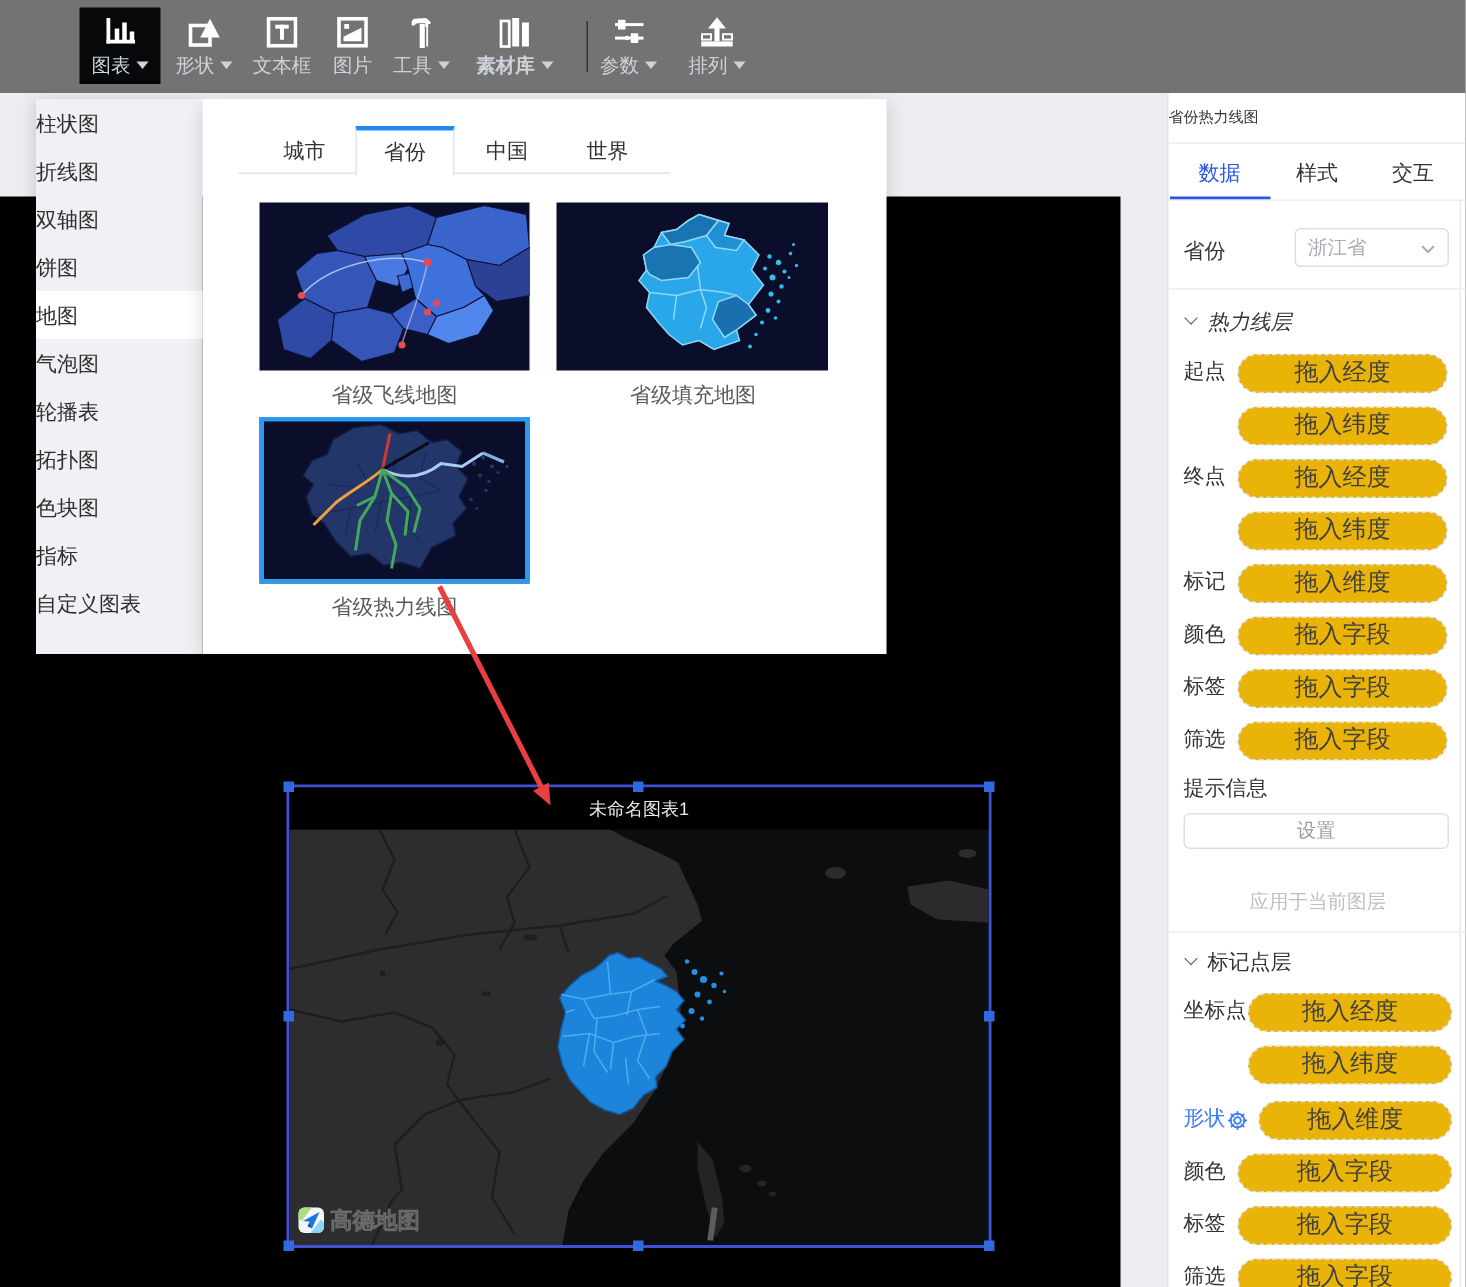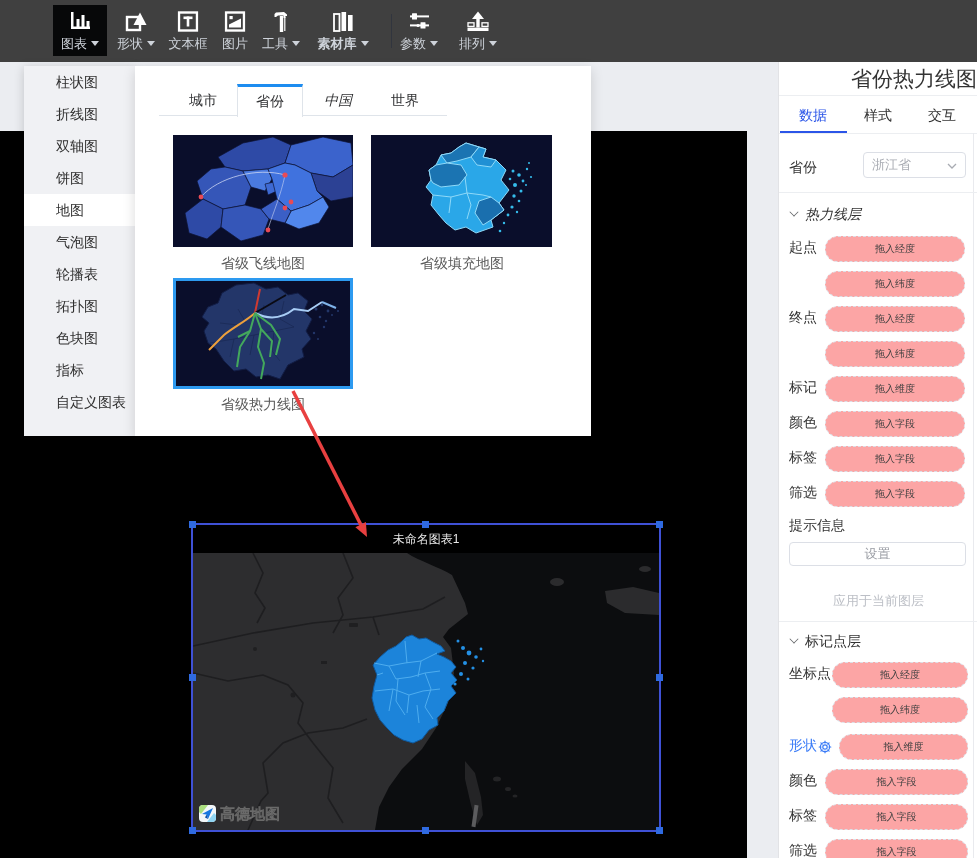--- a/index.html
+++ b/index.html
@@ -1,54 +1,54 @@
 <!DOCTYPE html>
 <html><head>
 <meta charset="utf-8">
 <style>
   * { margin:0; padding:0; box-sizing:border-box; }
   html,body { width:977px; height:858px; overflow:hidden; background:#ebedf1;
     font-family:"Liberation Sans", sans-serif; position:relative; }
   .abs { position:absolute; }
   
-  #toolbar { left:0; top:0; width:977px; height:62px; background:#404040; }
+  #toolbar { left:0; top:0; width:977px; height:62px; background:#737373; }
   .tbtn { position:absolute; top:0; height:62px; text-align:center; color:#ced3da; }
   .tbtn .lab { position:absolute; left:0; right:0; top:35px; font-size:13px; white-space:nowrap; }
   .tbtn svg { position:absolute; top:11px; left:50%; transform:translateX(-50%); }
   .car { display:inline-block; width:0; height:0; border-left:4px solid transparent;
     border-right:4px solid transparent; border-top:5px solid #ced3da; margin-left:4px; vertical-align:2px;}
   #tb-active { left:53px; top:5px; width:54px; height:51px; background:#070809; position:absolute;}
   .tdiv { position:absolute; left:391px; top:14px; width:1px; height:34px; background:#31353e; }
   
   #canvas { left:0; top:131px; width:747px; height:727px; background:#000; }
   
   #menu { left:24px; top:66px; width:111px; height:370px; background:#f0f1f4;
     box-shadow:0 2px 10px rgba(0,0,0,.18); }
-  .mi { height:32px; line-height:32px; padding-left:32px; font-size:14px; color:#2f2f2f; }
+  .mi { height:32px; line-height:32px; font-size:14px; color:#2f2f2f; }
   .mi.on { background:#fff; }
   
   #popup { left:135px; top:66px; width:456px; height:370px; background:#fff;
     box-shadow:0 4px 12px rgba(0,0,0,.15); }
   .tabline { position:absolute; left:24px; top:49px; width:288px; height:1px; background:#dfe4ea; }
   .ptab { position:absolute; top:18px; width:66px; height:32px; line-height:32px;
     text-align:center; font-size:14px; color:#303133; }
   .ptab.on { background:#fff; border-left:1px solid #dfe4ea; border-right:1px solid #dfe4ea;
     border-top:3px solid #1d8cf0; height:33px; line-height:29px; }
   .thumb { position:absolute; background:#0a0e2b; }
   .cap { position:absolute; width:180px; text-align:center; font-size:14px; color:#595959; }
   
   #chart { left:191px; top:523px; width:470px; height:309px; border:2px solid #3f51d6; background:#000; }
   #chart .tbar { position:absolute; left:0; top:0; width:466px; height:28px; background:#000;
     color:#e8e8e8; font-size:12px; text-align:center; line-height:28px; }
   .hdl { position:absolute; width:7px; height:7px; background:#2f6ae0; }
   
   #panel { left:778px; top:62px; width:199px; height:796px; background:#fff; border-left:1px solid #e2e3e6; }
   .prow-lab { position:absolute; left:10px; font-size:14px; color:#333; }
   .pill { position:absolute; height:26px; border:1px dashed #dcdfe6; border-radius:13px;
-    background:#fca5a5; text-align:center; font-size:10px; color:#404040; line-height:24px; }
+    background:#eab308; text-align:center; font-size:16px; color:#404040; line-height:24px; }
   .pdiv { position:absolute; left:0; width:199px; height:1px; background:#eceef1; }
   .chev { display:inline-block; width:8px; height:8px; border-right:1.5px solid #606266;
     border-bottom:1.5px solid #606266; transform:rotate(45deg) scale(.8); margin-right:7px; vertical-align:3px;}
 </style>
 </head>
 <body>
 <div class="abs" id="toolbar">
   <div id="tb-active"></div>
   <div class="tbtn" style="left:53px;width:54px;">
     <svg width="22" height="20" viewBox="0 0 22 20">
@@ -212,21 +212,21 @@
   <div class="mi">轮播表</div>
   <div class="mi">拓扑图</div>
   <div class="mi">色块图</div>
   <div class="mi">指标</div>
   <div class="mi">自定义图表</div>
 </div>
 <div class="abs" id="popup">
   <div class="tabline"></div>
   <div class="ptab" style="left:35px;">城市</div>
   <div class="ptab on" style="left:102px;">省份</div>
-  <div class="ptab" style="left:170px;font-style:italic;">中国</div>
+  <div class="ptab" style="left:170px;">中国</div>
   <div class="ptab" style="left:237px;">世界</div>
 
   <div class="thumb" style="left:38px;top:69px;width:180px;height:112px;">
     <svg width="180" height="112" viewBox="0 0 180 112">
       <g stroke="#0d1234" stroke-width="0.7">
         <polygon points="45,22 70,8 100,2 118,10 112,28 95,34 70,36 52,32" fill="#2e4aa6"></polygon>
         <polygon points="118,10 150,2 178,8 180,30 160,42 138,38 122,30 112,28" fill="#3b63cc"></polygon>
         <polygon points="160,42 180,30 180,62 158,66 144,56 138,38" fill="#2c4194"></polygon>
         <polygon points="52,32 70,36 78,52 72,70 50,74 30,64 24,46 38,34" fill="#3556b8"></polygon>
         <polygon points="70,36 95,34 99,44 92,56 78,52" fill="#4a7ae0"></polygon>
@@ -310,21 +310,21 @@
         <path d="M79,32 L85,48 L82,66 L88,82 L85,98"></path>
         <path d="M79,32 L95,44 L104,58 L100,74"></path>
         <path d="M85,48 L96,60 L94,76"></path>
         <path d="M74,50 L62,56"></path>
       </g>
     </svg>
   </div>
   <div class="cap" style="left:38px;top:330px;">省级热力线图</div>
 </div>
 <div class="abs" id="panel">
-  <div class="abs" style="left:0;top:0;width:198px;height:34px;line-height:34px;text-align:right;font-size:21px;color:#333;border-bottom:1px solid #eceef1;">省份热力线图</div>
+  <div class="abs" style="left:0;top:0;width:198px;height:34px;line-height:34px;text-align:left;font-size:10px;color:#333;border-bottom:1px solid #eceef1;">省份热力线图</div>
   <div class="abs" style="left:20px;top:45px;font-size:14px;color:#2b55e8;">数据</div>
   <div class="abs" style="left:85px;top:45px;font-size:14px;color:#333;">样式</div>
   <div class="abs" style="left:149px;top:45px;font-size:14px;color:#333;">交互</div>
   <div class="abs" style="left:1px;top:69px;width:67px;height:2px;background:#2b55e8;"></div>
   <div class="pdiv" style="top:71px;"></div>
   <div class="abs" style="left:194px;top:71px;width:1px;height:725px;background:#e9eaee;"></div>
 
   <div class="prow-lab" style="top:97px;">省份</div>
   <div class="abs" style="left:84px;top:90px;width:103px;height:26px;border:1px solid #dcdfe6;border-radius:4px;font-size:13px;color:#a8abb2;line-height:24px;padding-left:8px;">浙江省
     <svg width="10" height="6" viewBox="0 0 10 6" style="position:absolute;right:8px;top:10px;">

